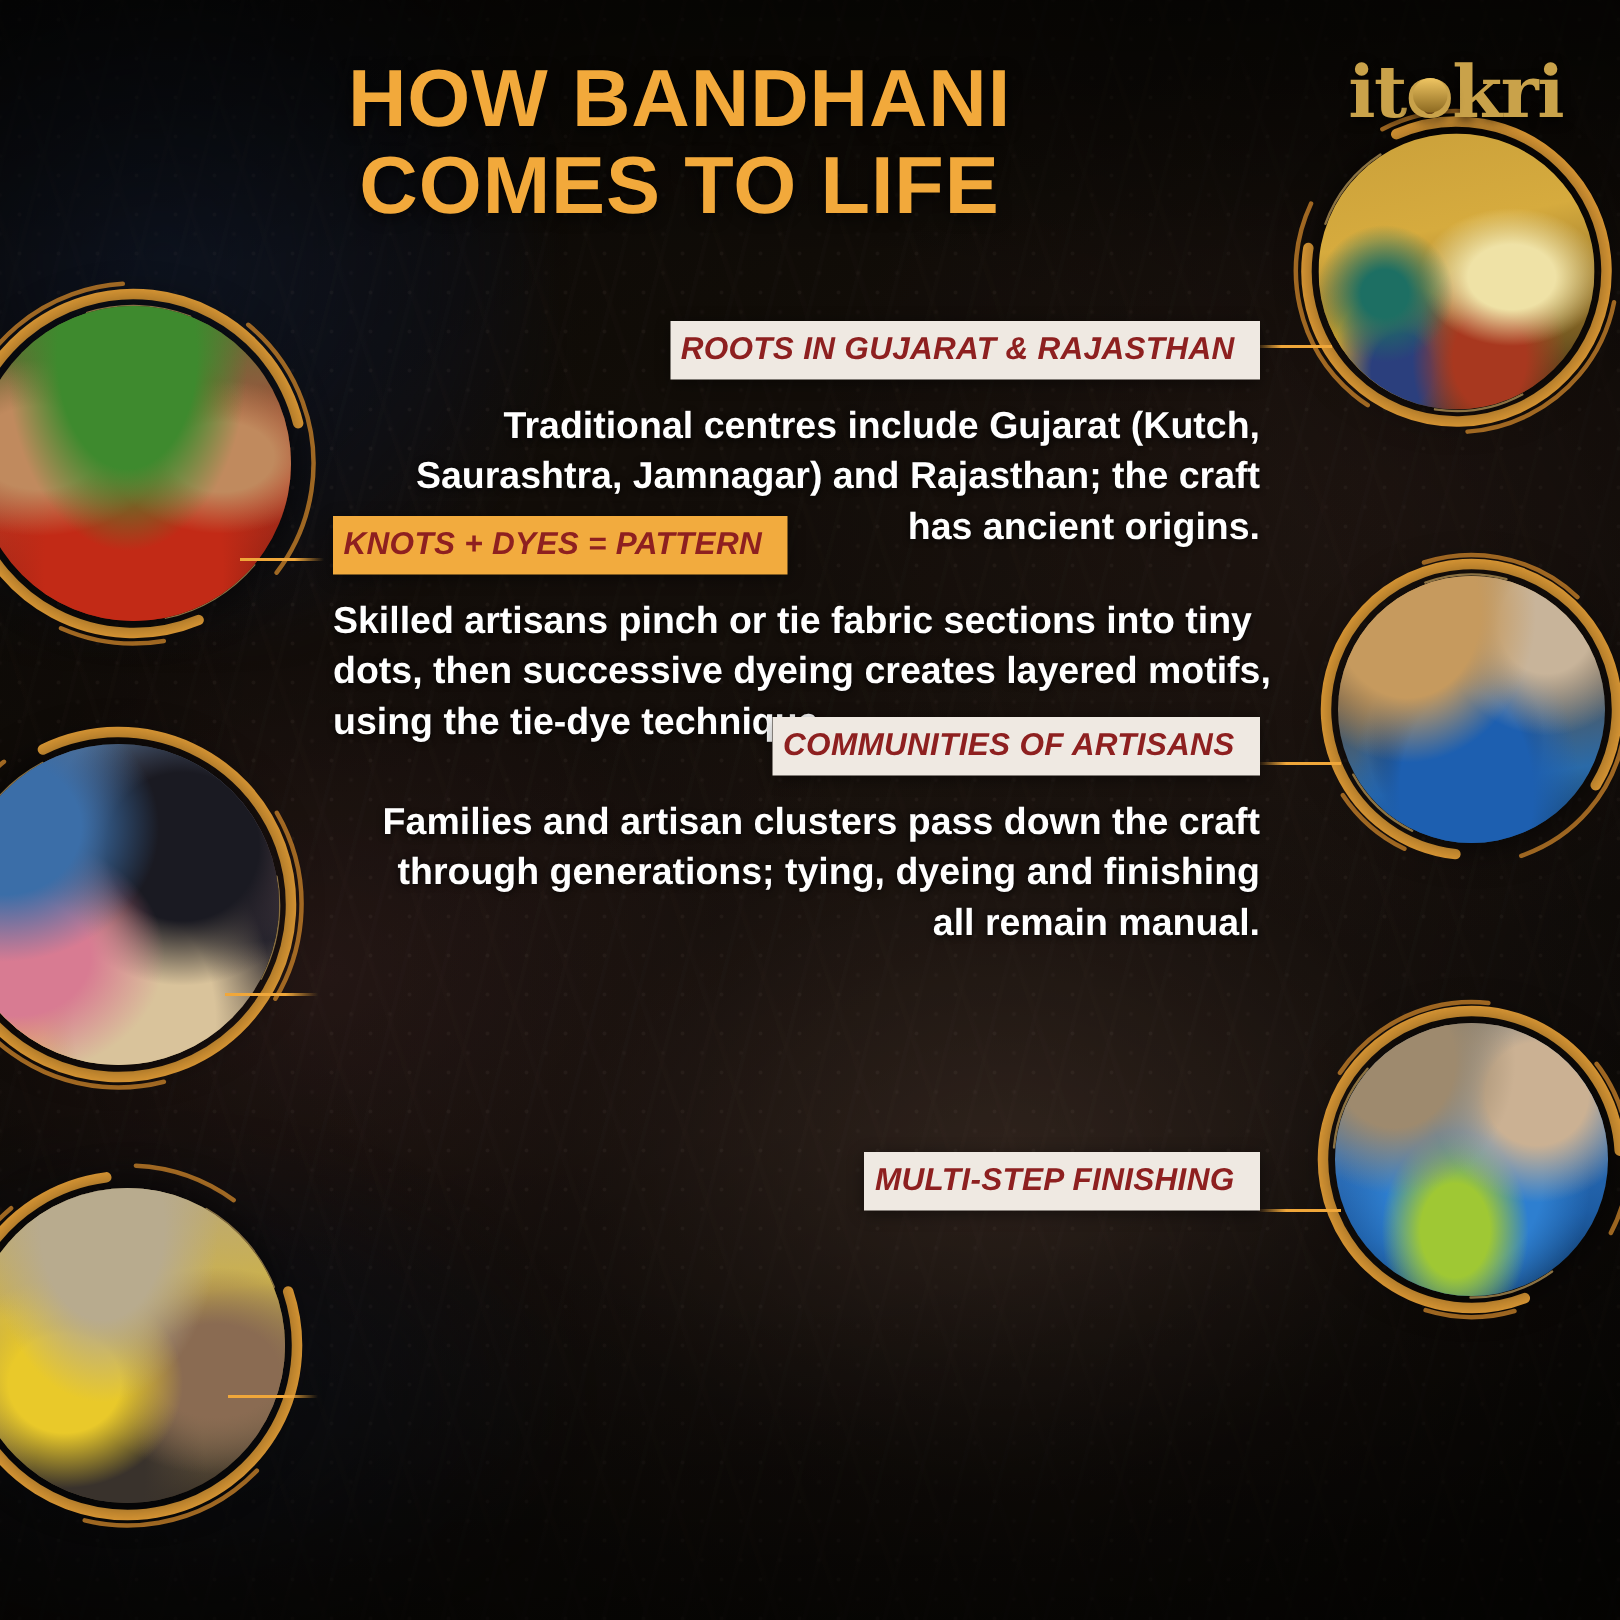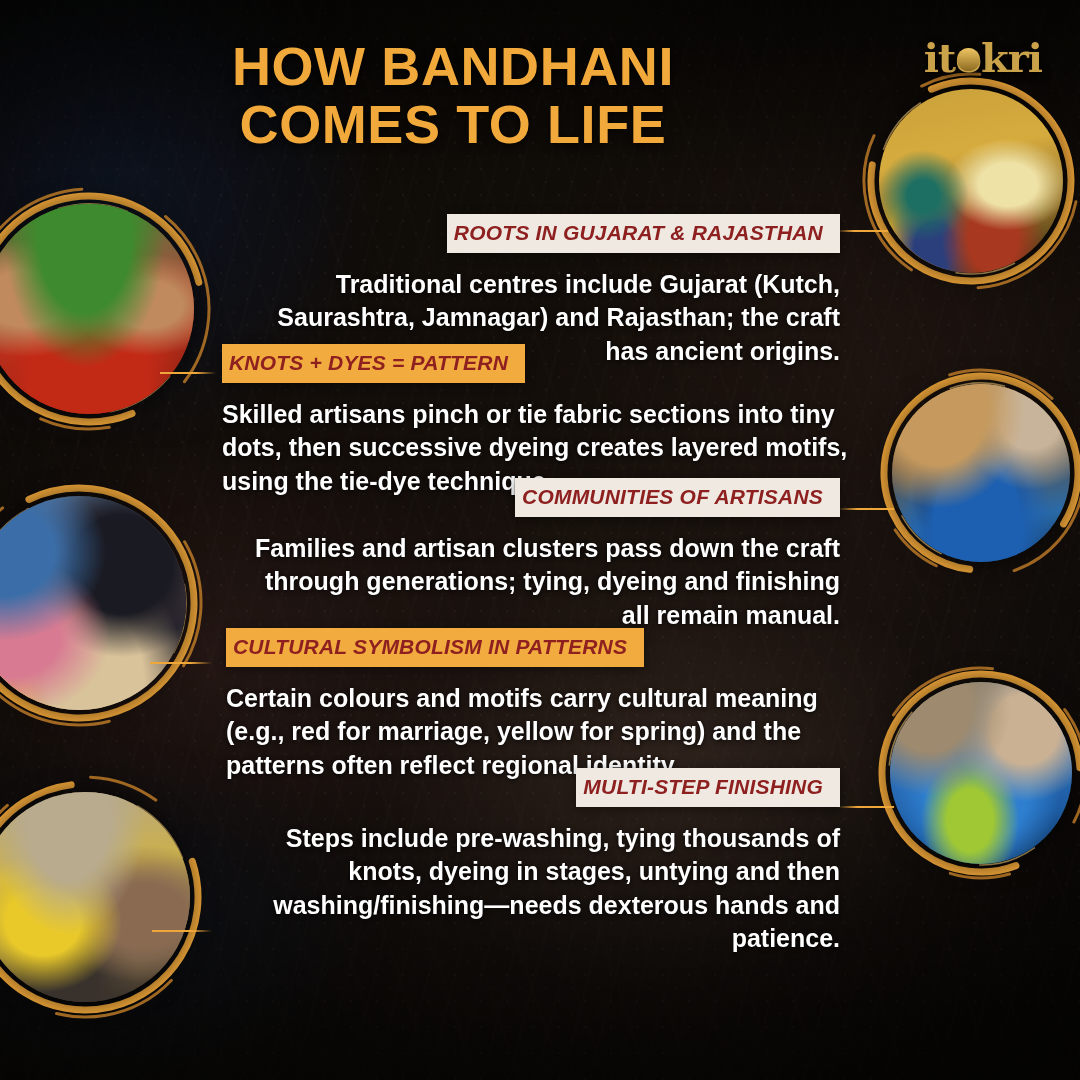--- a/index.html
+++ b/index.html
@@ -71,21 +71,21 @@
     font-size:54px;
     letter-spacing:0.6px;
     line-height:1.07;
     color:#f2a93b;
     text-shadow:0 2px 10px rgba(0,0,0,0.75);
   }
 
   .logo {
     position:absolute; right:38px; top:38px; z-index:20;
     font-family:"DejaVu Serif", serif;
-    font-weight:bold; font-size:40px; letter-spacing:-1px;
+    font-weight:bold; font-size:48px; letter-spacing:-1px;
     color:#c9a24a;
     line-height:1;
     text-shadow:0 2px 8px rgba(0,0,0,0.8);
   }
   .logo .oo { position:relative; display:inline-block; }
   .logo .oo::after {
     content:""; position:absolute; left:50%; top:52%;
     width:23px; height:23px; margin-left:-11px; margin-top:-11px;
     border-radius:50%;
     background:linear-gradient(180deg,#f0c663 0%, #8d6a21 100%);
@@ -236,45 +236,40 @@
     <div class="inner" style="background:
         radial-gradient(ellipse at 14% 26%, #3b6ea8 0 20%, rgba(0,0,0,0) 40%),
         radial-gradient(ellipse at 18% 66%, #d87b92 0 20%, rgba(0,0,0,0) 40%),
         radial-gradient(ellipse at 70% 32%, #1a1a22 0 24%, rgba(0,0,0,0) 45%),
         radial-gradient(ellipse at 58% 86%, #d9c39b 0 27%, rgba(0,0,0,0) 50%),
         radial-gradient(ellipse at 10% 90%, #e6c24a 0 13%, rgba(0,0,0,0) 30%),
         linear-gradient(175deg,#4f6f93 0%,#6c5158 38%,#2a2730 64%,#b9a279 100%);"></div>
   </div>
   <div class="connector flip" style="left:150px; top:662px; width:62px;"></div>
 
-  <div class="block row-left" style="left:226px; top:628px; width:640px;">
-    <span class="label amber">CULTURAL SYMBOLISM IN PATTERNS</span>
-    <div class="body align-left">Certain colours and motifs carry cultural meaning (e.g., red for marriage, yellow for spring) and the patterns often reflect regional identity.</div>
-  </div>
 
   <div class="ring" style="left:874px; top:666px; width:214px; height:214px;">
     <svg viewBox="0 0 214 214">
       <circle cx="107" cy="107" r="99" fill="none" stroke="#f0a73a" stroke-width="7" stroke-linecap="round" stroke-dasharray="400 125" transform="rotate(125 107 107)"></circle>
       <circle cx="107" cy="107" r="105" fill="none" stroke="#c9832a" stroke-width="3" stroke-linecap="round" stroke-dasharray="115 85 60 195" transform="rotate(-35 107 107)" opacity="0.85"></circle>
       <circle cx="107" cy="107" r="92" fill="none" stroke="#ffd27a" stroke-width="1.6" stroke-linecap="round" stroke-dasharray="58 310" transform="rotate(185 107 107)" opacity="0.8"></circle>
     </svg>
   </div>
   <div class="photo" style="left:890px; top:682px; width:182px; height:182px;">
     <div class="inner" style="background:
         radial-gradient(ellipse at 22% 14%, #9e8a6e 0 20%, rgba(0,0,0,0) 40%),
         radial-gradient(ellipse at 74% 26%, #cbb193 0 18%, rgba(0,0,0,0) 38%),
         radial-gradient(ellipse at 44% 76%, #9fc834 0 16%, rgba(0,0,0,0) 34%),
         radial-gradient(ellipse at 48% 58%, #2e7fd0 0 38%, rgba(0,0,0,0) 62%),
         linear-gradient(172deg,#7e7461 0%,#2f72bd 42%,#1d5ca3 72%,#10365f 100%);"></div>
   </div>
   <div class="connector" style="left:838px; top:806px; width:56px;"></div>
 
   <div class="block row-right" style="left:240px; top:768px; width:600px;">
     <span class="label cream">MULTI-STEP FINISHING</span>
-    <div class="body align-right">Steps include pre-washing, tying thousands of knots, dyeing in stages, untying and then washing/finishing—needs dexterous hands and patience.</div>
   </div>
 
   <div class="ring" style="left:-38px; top:774px; width:246px; height:246px;">
     <svg viewBox="0 0 246 246">
       <circle cx="123" cy="123" r="113" fill="none" stroke="#f0a73a" stroke-width="7" stroke-linecap="round" stroke-dasharray="455 155" transform="rotate(32 123 123)"></circle>
       <circle cx="123" cy="123" r="120" fill="none" stroke="#c9832a" stroke-width="3" stroke-linecap="round" stroke-dasharray="125 90 70 205" transform="rotate(170 123 123)" opacity="0.85"></circle>
       <circle cx="123" cy="123" r="105" fill="none" stroke="#ffd27a" stroke-width="1.6" stroke-linecap="round" stroke-dasharray="70 320" transform="rotate(-60 123 123)" opacity="0.8"></circle>
     </svg>
   </div>
   <div class="photo" style="left:-20px; top:792px; width:210px; height:210px;">

